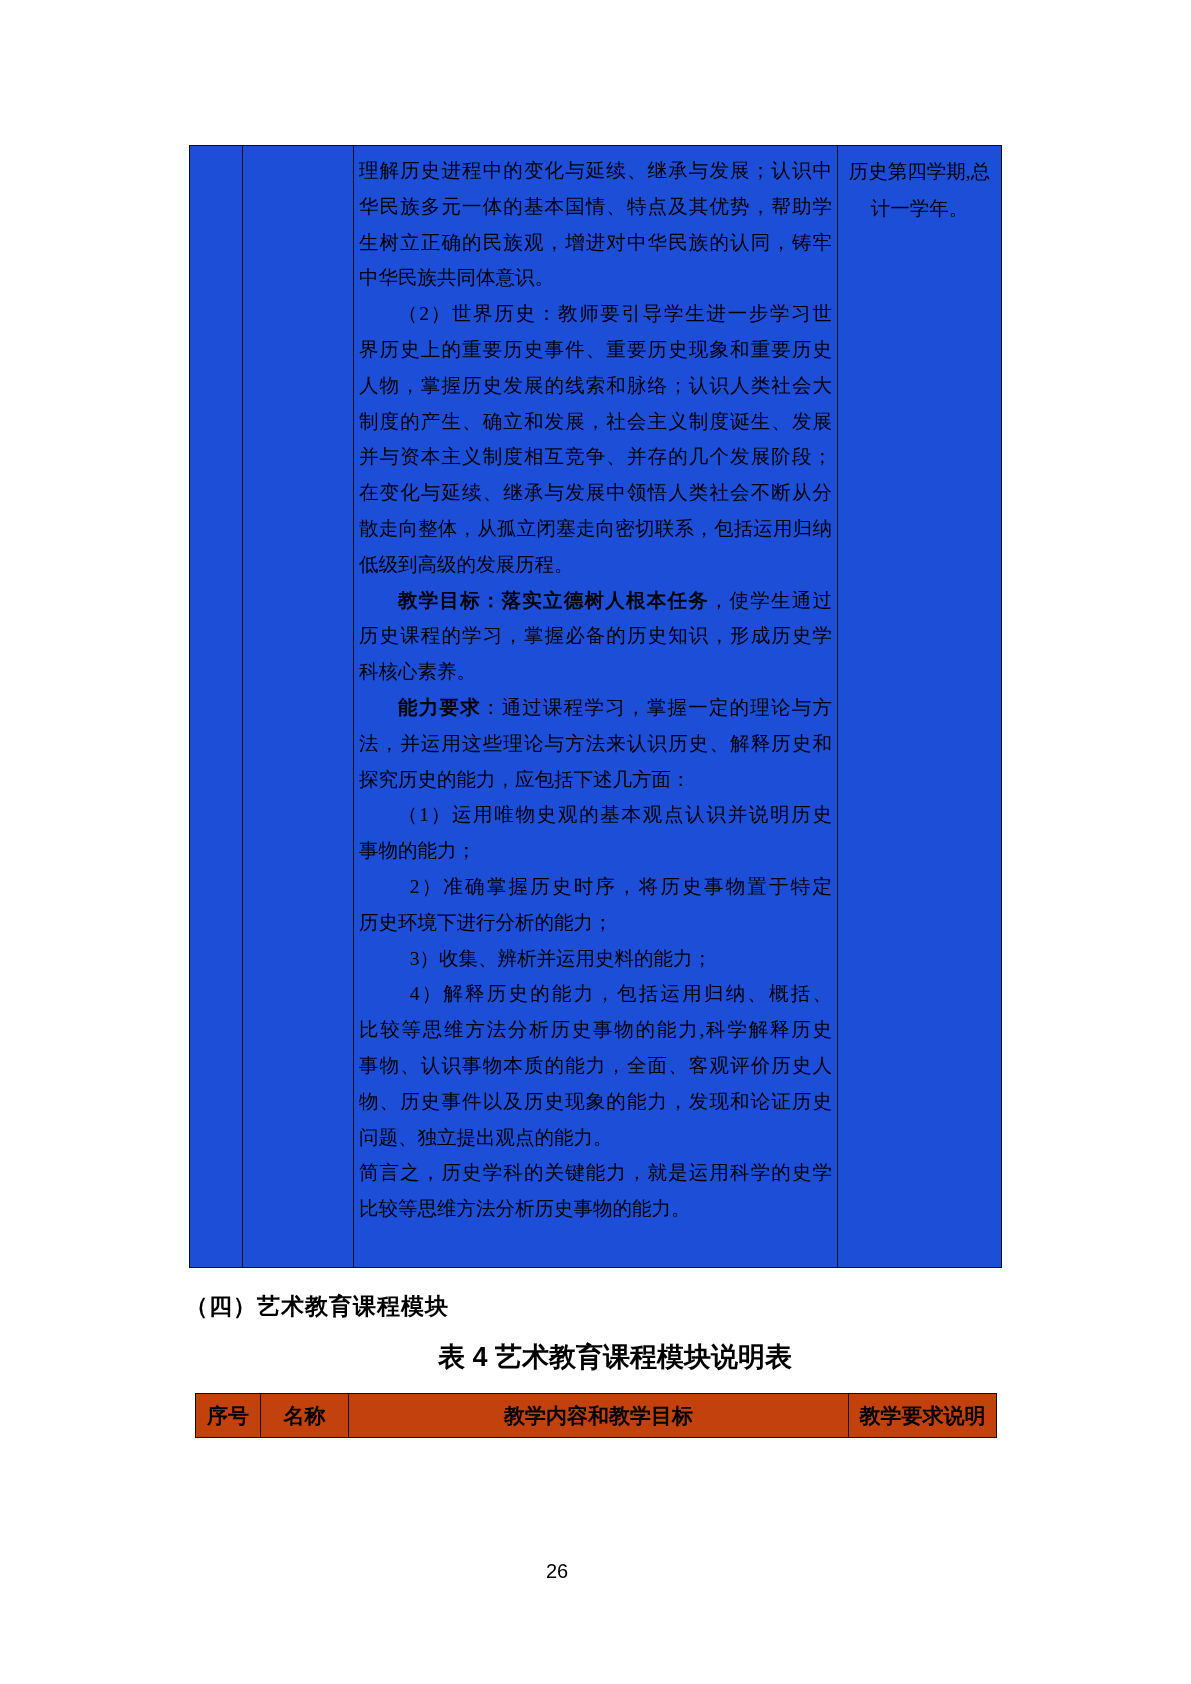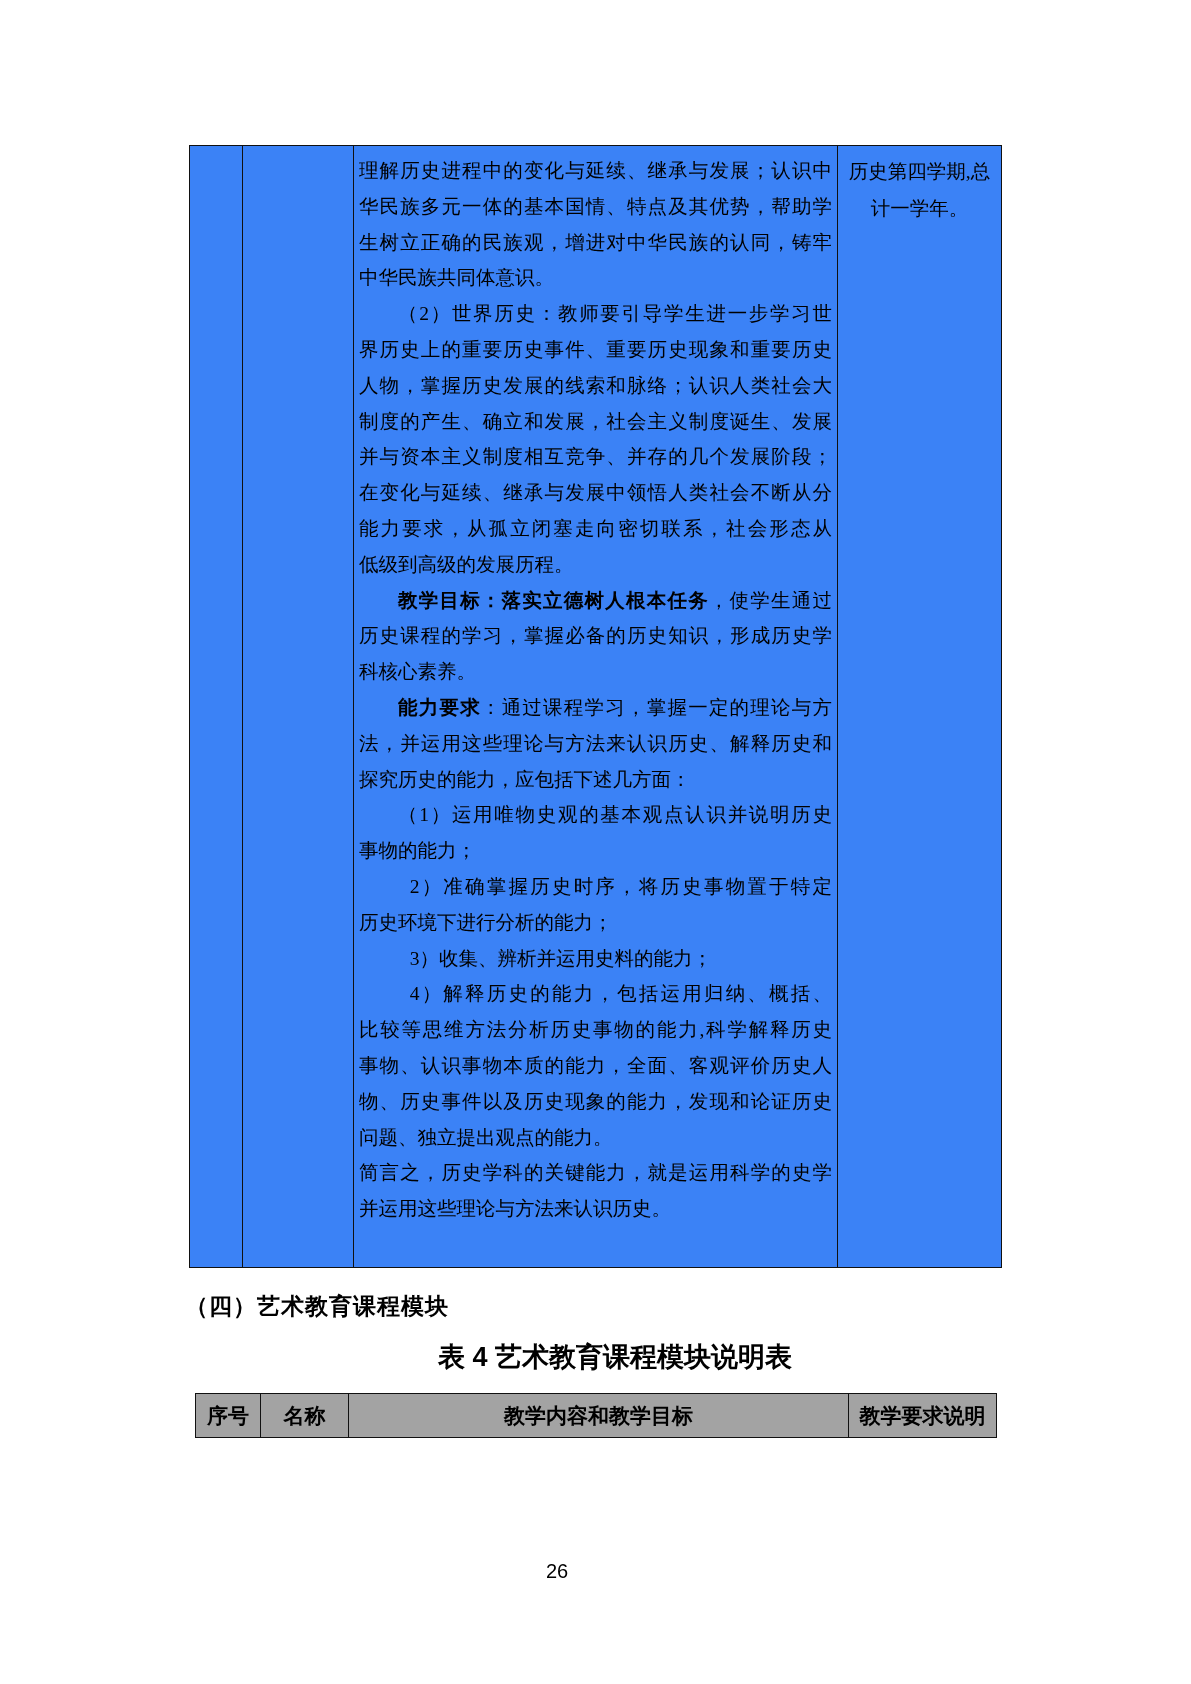--- a/index.html
+++ b/index.html
@@ -3,21 +3,21 @@
 <meta charset="utf-8">
 <style>
   html,body { margin:0; padding:0; }
   body {
     width:1191px; height:1684px; position:relative; background:#ffffff;
     font-family:"Liberation Serif","DejaVu Serif",serif; color:#000000;
   }
   
   .hist-table {
     position:absolute; left:189px; top:145px; width:813px; height:1123px;
-    border:1.5px solid #111; box-sizing:border-box; display:flex; background:#3b82f6;
+    border:1.5px solid #111; box-sizing:border-box; display:flex; background:#1d4ed8;
   }
   .ht-c1 { width:53px;  border-right:1.5px solid #111; box-sizing:border-box; }
   .ht-c2 { width:111px; border-right:1.5px solid #111; box-sizing:border-box; }
   .ht-c3 { width:484px; border-right:1.5px solid #111; box-sizing:border-box; padding:7px 5px 0 5px; }
   .ht-c4 { flex:1; box-sizing:border-box; padding:8px 2px 0 2px; text-align:center; }
   .tl {
     font-size:19.5px; line-height:35.8px; height:35.8px;
     text-align:justify; text-align-last:left; white-space:nowrap; overflow:hidden;
   }
   .tl.fill { text-align-last:justify; }
@@ -30,21 +30,21 @@
     font-size:23px; line-height:30px; letter-spacing:1px;
   }
   .table-caption {
     position:absolute; left:189px; top:1341px; width:852px; text-align:center;
     font-family:"Liberation Sans","DejaVu Sans",sans-serif; font-weight:bold;
     font-size:27px; line-height:32px;
   }
   
   .art-table {
     position:absolute; left:195px; top:1393px; width:802px; height:45px;
-    border:1.6px solid #111; box-sizing:border-box; display:flex; background:#a3a3a3;
+    border:1.6px solid #111; box-sizing:border-box; display:flex; background:#c2410c;
   }
   .at-cell {
     box-sizing:border-box; display:flex; align-items:center; justify-content:center;
     font-weight:bold; font-size:21px; white-space:nowrap;
     border-right:1.5px solid #111;
   }
   .at-c1 { width:65px; }
   .at-c2 { width:88px; }
   .at-c3 { width:500px; }
   .at-c4 { flex:1; border-right:none; }
@@ -64,40 +64,40 @@
       <div class="tl fill"><span>理解历史进程中的变化与延续、继承与发展；认识中</span></div>
       <div class="tl fill"><span>华民族多元一体的基本国情、特点及其优势，帮助学</span></div>
       <div class="tl fill"><span>生树立正确的民族观，增进对中华民族的认同，铸牢</span></div>
       <div class="tl"><span>中华民族共同体意识。</span></div>
       <div class="tl fill" style="text-indent: 2em;"><span>（2）世界历史：教师要引导学生进一步学习世</span></div>
       <div class="tl fill"><span>界历史上的重要历史事件、重要历史现象和重要历史</span></div>
       <div class="tl fill"><span>人物，掌握历史发展的线索和脉络；认识人类社会大</span></div>
       <div class="tl fill"><span>制度的产生、确立和发展，社会主义制度诞生、发展</span></div>
       <div class="tl fill"><span>并与资本主义制度相互竞争、并存的几个发展阶段；</span></div>
       <div class="tl fill"><span>在变化与延续、继承与发展中领悟人类社会不断从分</span></div>
-      <div class="tl fill"><span>能力要求，从孤立闭塞走向密切联系，社会形态从</span></div>
+      <div class="tl fill"><span>散走向整体，从孤立闭塞走向密切联系，包括运用归纳</span></div>
       <div class="tl"><span>低级到高级的发展历程。</span></div>
       <div class="tl fill" style="text-indent: 2em;"><span class="b">教学目标：落实立德树人根本任务</span><span>，使学生通过</span></div>
       <div class="tl fill"><span>历史课程的学习，掌握必备的历史知识，形成历史学</span></div>
       <div class="tl"><span>科核心素养。</span></div>
       <div class="tl fill" style="text-indent: 2em;"><span class="b">能力要求</span><span>：通过课程学习，掌握一定的理论与方</span></div>
       <div class="tl fill"><span>法，并运用这些理论与方法来认识历史、解释历史和</span></div>
       <div class="tl"><span>探究历史的能力，应包括下述几方面：</span></div>
       <div class="tl fill" style="text-indent: 2em;"><span>（1）运用唯物史观的基本观点认识并说明历史</span></div>
       <div class="tl"><span>事物的能力；</span></div>
       <div class="tl fill" style="text-indent: 2.6em;"><span>2）准确掌握历史时序，将历史事物置于特定</span></div>
       <div class="tl"><span>历史环境下进行分析的能力；</span></div>
       <div class="tl" style="text-indent: 2.6em;"><span>3）收集、辨析并运用史料的能力；</span></div>
       <div class="tl fill" style="text-indent: 2.6em;"><span>4）解释历史的能力，包括运用归纳、概括、</span></div>
       <div class="tl fill"><span>比较等思维方法分析历史事物的能力,科学解释历史</span></div>
       <div class="tl fill"><span>事物、认识事物本质的能力，全面、客观评价历史人</span></div>
       <div class="tl fill"><span>物、历史事件以及历史现象的能力，发现和论证历史</span></div>
       <div class="tl"><span>问题、独立提出观点的能力。</span></div>
       <div class="tl fill"><span>简言之，历史学科的关键能力，就是运用科学的史学</span></div>
-      <div class="tl"><span>并运用这些理论与方法来认识历史。</span></div>
+      <div class="tl"><span>比较等思维方法分析历史事物的能力。</span></div>
     </div>
   <div class="ht-c4">
     <div class="req-line">历史第四学期,总</div>
     <div class="req-line">计一学年。</div>
   </div>
 </div>
 
 <div class="section-heading">（四）艺术教育课程模块</div>
 
 <div class="table-caption">表 4 艺术教育课程模块说明表</div>

